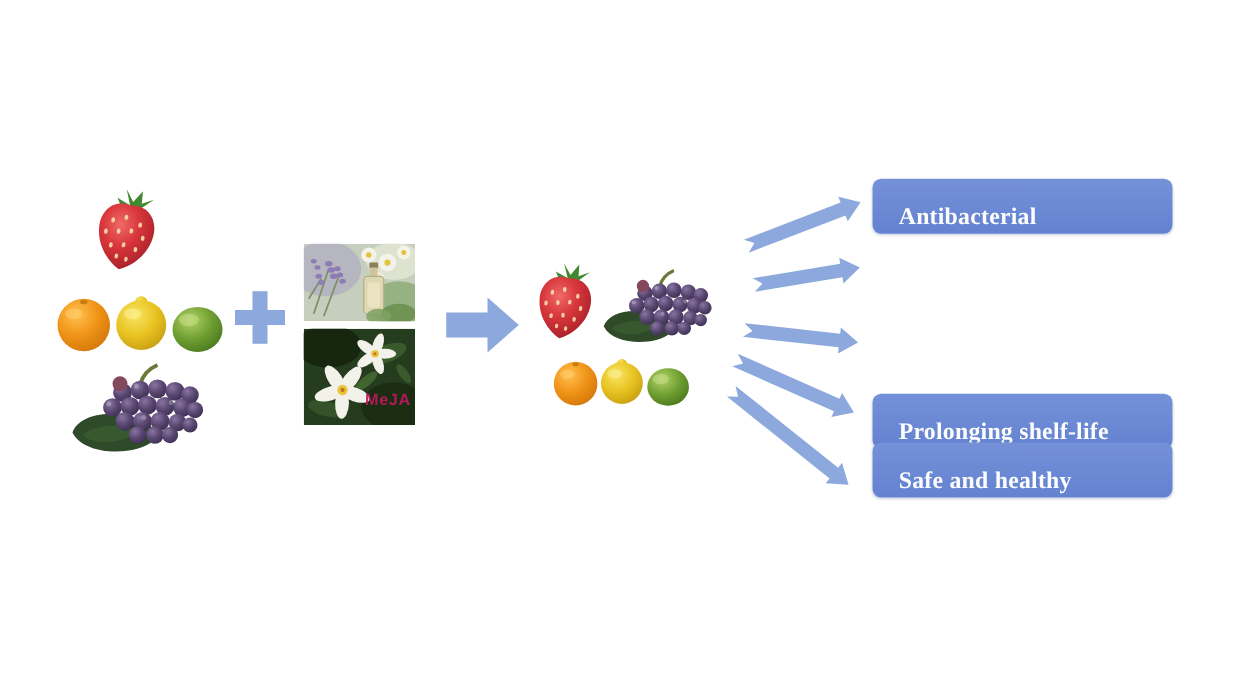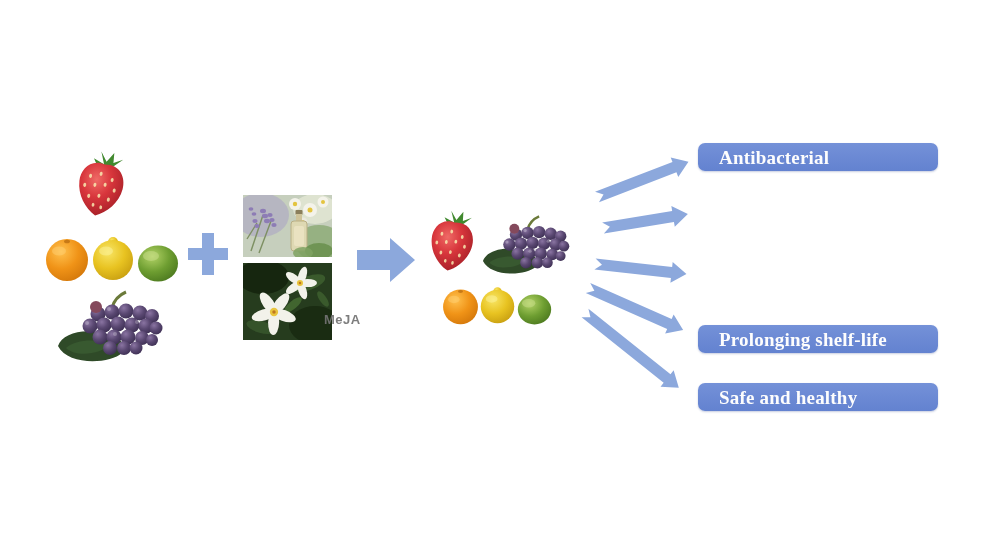--- a/index.html
+++ b/index.html
@@ -1,33 +1,33 @@
 <!DOCTYPE html>
 <html><head>
 <meta charset="utf-8">
 <style>
   html,body{margin:0;padding:0;background:#ffffff;}
   .canvas{position:relative;width:994px;height:559px;background:#ffffff;overflow:hidden;font-family:"Liberation Serif",serif;}
   .sprite{position:absolute;}
   .photo{position:absolute;filter:blur(.3px);}
   .overlay-svg{position:absolute;left:0;top:0;pointer-events:none;}
   .outcome-box{
-    position:absolute;left:698px;width:240px;height:28px;
+    position:absolute;left:698px;width:240px;height:44px;
     background:linear-gradient(#7491d8,#6382d0);
     border-radius:7px;display:flex;align-items:flex-end;
     box-sizing:border-box;padding:0 15px 2px 21px;
     color:#fdfdfd;font-family:"Liberation Serif",serif;
     font-weight:bold;font-size:19px;letter-spacing:.2px;
     box-shadow:0 1px 2px rgba(70,90,150,.3);
     white-space:nowrap;overflow:hidden;
   }
   .meja-label{
     position:absolute;left:292px;top:312px;
     font-family:"Liberation Sans",sans-serif;font-weight:bold;
-    font-size:13px;color:#737373;letter-spacing:.5px;opacity:.92;margin-left:32px;
+    font-size:13px;color:#be185d;letter-spacing:.5px;opacity:.92;
   }
 </style>
 </head>
 <body>
 
 <div class="canvas">
 
   <svg width="0" height="0" style="position:absolute" aria-hidden="true">
     <defs>
       <radialGradient id="sbGrad" cx="38%" cy="32%" r="75%">
@@ -245,20 +245,20 @@
       <path transform="translate(603,228) rotate(-9.35)" d="M0,-5.5 L71,-5.5 L71,-10.5 L86,0 L71,10.5 L71,5.5 L0,5.5 L7,0 Z"></path>
       <path transform="translate(595,264) rotate(6.27)" d="M0,-5.5 L77,-5.5 L77,-10.5 L92,0 L77,10.5 L77,5.5 L0,5.5 L7,0 Z"></path>
       <path transform="translate(588,288) rotate(23.85)" d="M0,-5.5 L89,-5.5 L89,-10.5 L104,0 L89,10.5 L89,5.5 L0,5.5 L7,0 Z"></path>
       <path transform="translate(585,313) rotate(38.58)" d="M0,-5.5 L105,-5.5 L105,-10.5 L120,0 L105,10.5 L105,5.5 L0,5.5 L7,0 Z"></path>
     </g>
   </svg>
 
   <div class="outcome-box" style="top:143px">
     <span>Antibacterial</span>
   </div>
-  <div class="outcome-box" style="top:325px">
+  <div class="outcome-box" style="top:315px">
     <span>Prolonging shelf-life</span>
   </div>
-  <div class="outcome-box" style="top:383px">
+  <div class="outcome-box" style="top:354px">
     <span>Safe and healthy</span>
   </div>
 
 </div>
 
 </body></html>

